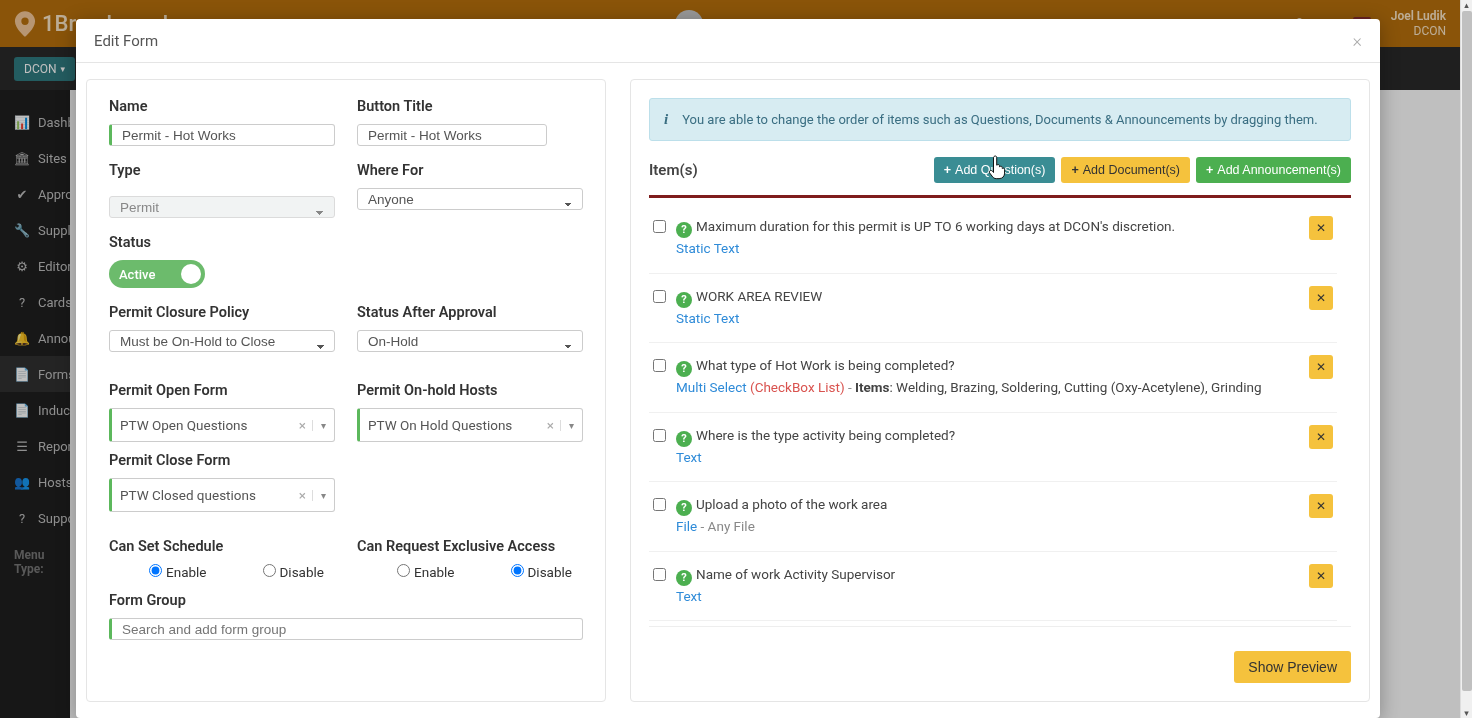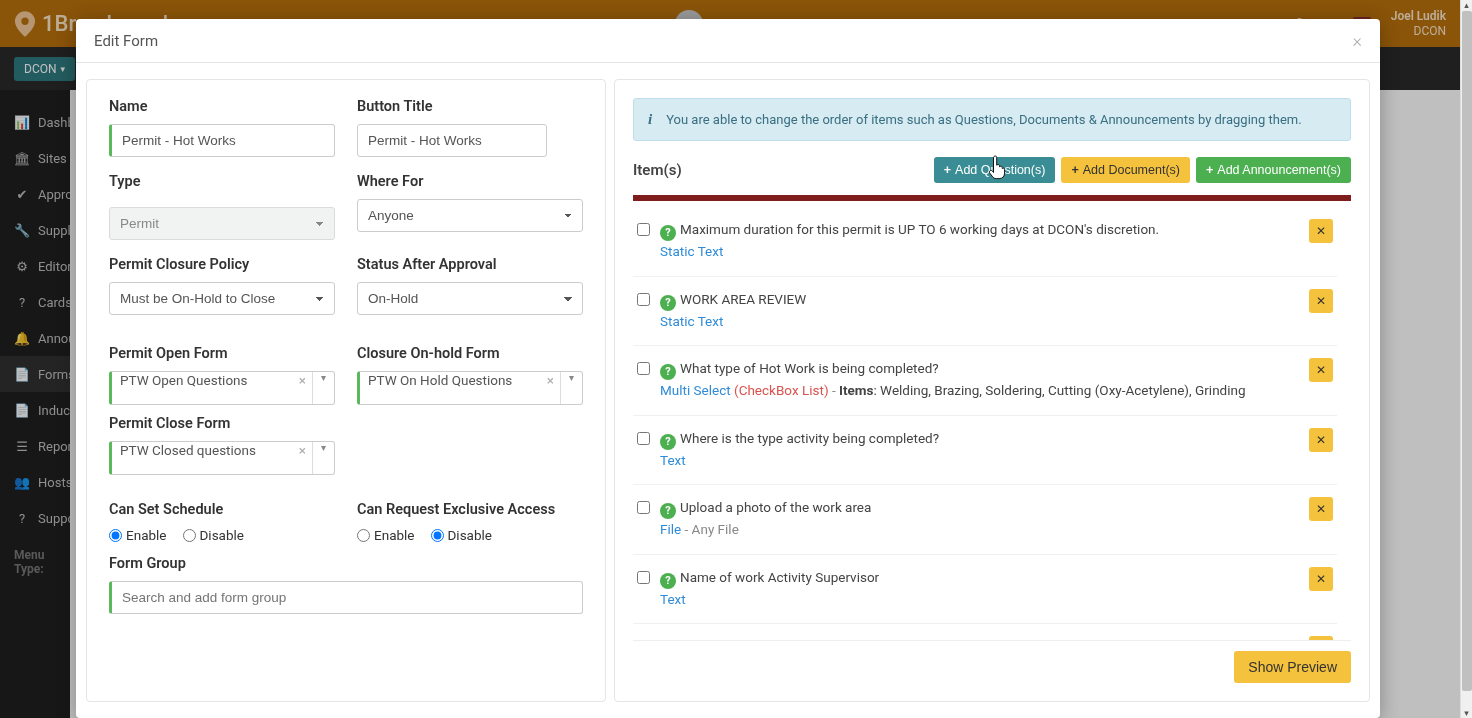--- a/index.html
+++ b/index.html
@@ -56,62 +56,62 @@
   .modal {
     position:absolute; top:19px; left:76px; width:1304px; height:699px;
     background:#fff; border-radius:4px; box-shadow:0 4px 20px rgba(0,0,0,0.3);
     display:flex; flex-direction:column;
   }
   .modal-header {
     height:44px; border-bottom:1px solid #e5e5e5; display:flex; align-items:center;
     padding:0 18px; font-size:15px; color:#555;
   }
   .modal-header .close { margin-left:auto; color:#aaa; font-size:18px; cursor:pointer; font-weight:300;}
-  .modal-body { flex:1; padding:16px 10px; display:flex; gap:8px; overflow:hidden;}
+  .modal-body { flex:1; padding:16px 10px; display:flex; gap:24px; overflow:hidden;}
   .panel {
     border:1px solid #e5e5e5; border-radius:4px; background:#fff;
     padding:18px 22px; overflow-y:auto;
   }
   .panel-left { width:520px; }
   .panel-right { flex:1; display:flex; flex-direction:column; padding:18px 18px;}
 
   .form-row { display:flex; gap:22px; margin-bottom:16px; }
   .form-col { flex:1; }
   .label { font-weight:600; font-size:14.5px; color:#333; margin-bottom:9px; display:block;}
   .input, .select {
-    width:100%; height:33px; border:1px solid #ccc; border-radius:3px;
+    width:100%; height:22px; border:1px solid #ccc; border-radius:3px;
     padding:0 10px; font-size:13.5px; color:#555; background:#fff;
   }
   .input.accent, .multiselect.accent { border-left:3px solid #5cb85c; }
   .select { appearance:none; background-image:linear-gradient(45deg,transparent 50%,#555 50%),linear-gradient(-45deg,transparent 50%,#555 50%); background-position:calc(100% - 14px) 14px,calc(100% - 10px) 14px; background-size:4px 4px; background-repeat:no-repeat;}
   .select.disabled { background-color:#eceeef;margin-top:8px; }
   .toggle {
     width:96px; height:28px; background:#6cbb6c; border-radius:14px; position:relative;
     display:flex; align-items:center; padding:0 10px; color:#fff; font-size:13px; font-weight:500;
   }
   .toggle .knob { position:absolute; right:4px; top:4px; width:20px; height:20px; background:#fff; border-radius:50%;}
   .multiselect {
     width:100%; height:34px; border:1px solid #ccc; border-radius:3px;
-    display:flex; padding:0 8px; font-size:13.5px; color:#555;
+    display:flex; align-items:center; padding:0 8px; font-size:13.5px; color:#555;
     position:relative;
   }
   .multiselect .x { margin-left:auto; color:#aaa; padding:0 6px; }
   .multiselect .caret { color:#888; border-left:1px solid #ddd; padding-left:8px; font-size:10px;}
 
   .radio-row { display:flex; align-items:center; gap:16px; font-size:13.5px; margin-top:6px;}
-  .radio-row label { display:flex; align-items:center; gap:4px; }
+  .radio-row label { display:flex; align-items:flex-start; gap:4px;margin-left:40px; }
 
   
   .info-bar {
     background:#d7ecf2; border:1px solid #bcdfea; color:#3a6e82; font-size:13px;
     border-radius:3px; padding:12px 14px; display:flex; align-items:center; gap:14px;
     margin-bottom:12px;
   }
   .info-bar .i-icon { font-family:Georgia,serif; font-style:italic; font-weight:bold; color:#3a6e82; font-size:15px;}
-  .items-header { display:flex; align-items:center; padding:4px 0 12px; border-bottom:6px solid #7f1d1d;}
+  .items-header { display:flex; align-items:center; padding:4px 0 12px; border-bottom:3px solid #7f1d1d;}
   .items-header .title { font-weight:600; font-size:15px; color:#444;}
   .items-header .btns { margin-left:auto; display:flex; gap:6px; }
   .btn { border:none; border-radius:3px; padding:6px 10px; font-size:12.5px; display:inline-flex; align-items:center; gap:4px; cursor:pointer; color:#fff;}
   .btn .plus { font-weight:bold; }
   .btn-teal { background:#3a8d94; }
   .btn-yellow { background:#f5c23d; color:#333; }
   .btn-green { background:#4caf50; }
   .items-scroll { flex:1; overflow-y:auto; position:relative; margin-top:6px; padding-right:14px;}
   .item-row {
     border-bottom:1px solid #f0f0f0; padding:12px 4px 14px; display:flex; align-items:flex-start; gap:10px;
@@ -123,21 +123,21 @@
     border-radius:50%; align-items:center; justify-content:center; font-size:11px; font-weight:bold;
     margin-right:4px; vertical-align:-2px;
   }
   .item-row .type { color:#2f8bd8; }
   .item-row .red { color:#d9534f; }
   .item-row .muted { color:#888; }
   .item-row .del {
     background:#f5c23d; color:#333; width:24px; height:24px; border-radius:3px;
     display:flex; align-items:center; justify-content:center; font-size:12px; cursor:pointer;
   }
-  .footer-row { display:flex; justify-content:flex-end; padding:10px 0 0; border-top:1px solid #eee;}
+  .footer-row { display:flex; justify-content:flex-end; padding:24px 0 0; border-top:1px solid #eee;}
   .preview-btn { background:#f5c23d; color:#333; border:none; border-radius:3px; padding:8px 14px; font-size:14px;}
 
   
   .hand-cursor { position:absolute; width:22px; height:26px; z-index:999; pointer-events:none;}
 
   
   .browser-scroll { position:absolute; top:0; right:0; width:12px; height:100%; background:#f0f0f0; border-left:1px solid #ddd;}
   .browser-scroll .thumb { background:#c0c0c0; width:10px; margin:1px auto; height:680px; border-radius:2px;}
   .browser-scroll .arrow { text-align:center; font-size:9px; color:#555; line-height:10px;}
 </style>
@@ -252,20 +252,30 @@
             </select>
           </div>
           <div class="form-col">
             <label class="label">Where For</label>
             <select class="select">
               <option>Anyone</option>
             </select>
           </div>
         </div>
 
+        <div class="form-row">
+          <div class="form-col">
+            <label class="label">Status</label>
+            <div class="toggle">
+              <span>Active</span>
+                <span class="knob"></span>
+            </div>
+          </div>
+          <div class="form-col"></div>
+        </div>
 
         <div class="form-row">
           <div class="form-col">
             <label class="label">Permit Closure Policy</label>
             <select class="select">
               <option>Must be On-Hold to Close</option>
             </select>
           </div>
           <div class="form-col">
             <label class="label">Status After Approval</label>
@@ -280,21 +290,21 @@
         <div class="form-row">
           <div class="form-col">
             <label class="label">Permit Open Form</label>
             <div class="multiselect accent">
               <span>PTW Open Questions</span>
                 <span class="x">×</span>
                 <span class="caret">▾</span>
             </div>
           </div>
           <div class="form-col">
-            <label class="label">Closure On-hold Form</label>
+            <label class="label">Permit On-hold Hosts</label>
             <div class="multiselect accent">
               <span>PTW On Hold Questions</span>
                 <span class="x">×</span>
                 <span class="caret">▾</span>
             </div>
           </div>
         </div>
 
         <div class="form-row" style="margin-top:-6px">
           <div class="form-col">

